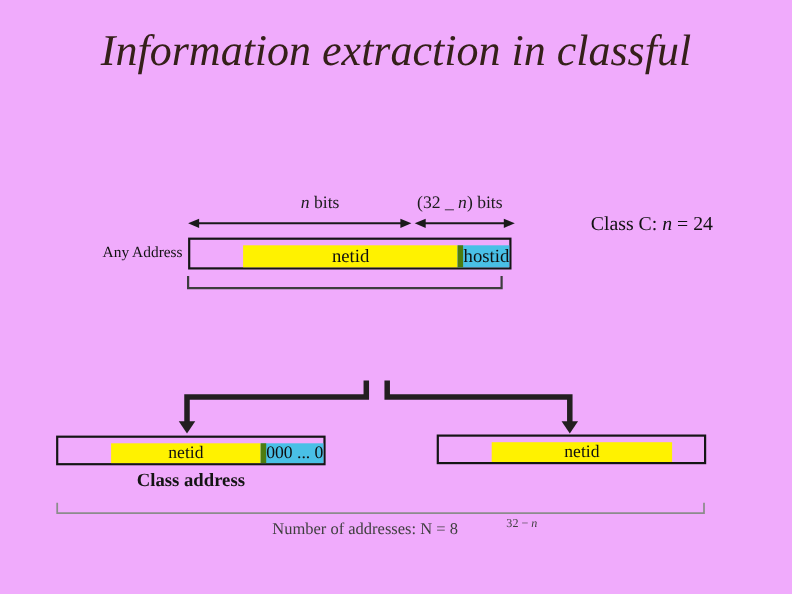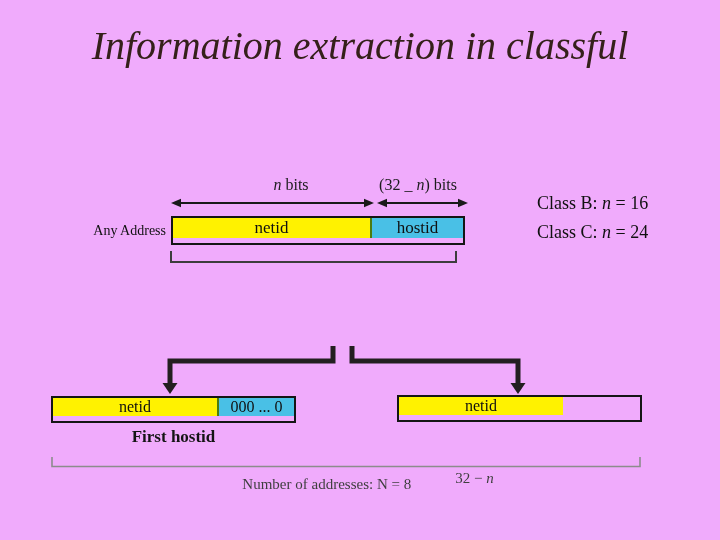--- a/index.html
+++ b/index.html
@@ -29,29 +29,30 @@
     transform:translateX(-50%);
     font-size:16px;
     white-space:nowrap;
     color:#1c1c1c;
   }
   
   .bar{
     display:flex;
     border:2px solid #151515;
     box-sizing:border-box;
-    align-items:flex-start;
+    align-items:flex-end;
+    padding-left:48px;
   }
   .cell{
     display:flex;align-items:center;justify-content:center;
     font-size:17px;color:#101010;
     white-space:nowrap;
   }
   .cell.netid{background:#fff200;}
-  .cell.hostid{background:#49c0e6;border-left:2px solid #4d7c0f;flex:1;}
+  .cell.hostid{background:#49c0e6;border-left:5px solid #4d7c0f;flex:1;}
   .bar.small .cell{font-size:16px;}
   
   .any-address{
     left:28px;top:216px;width:138px;height:29px;
     display:flex;align-items:center;justify-content:flex-end;
     font-size:14px;white-space:nowrap;
   }
   
   .class-list{
     left:537px;top:189px;
@@ -67,21 +68,21 @@
     white-space:nowrap;
   }
   
   .formula{
     left:368px;top:470px;
     transform:translateX(-50%);
     font-size:15px;
     color:#3f3f3f;
     white-space:nowrap;
   }
-  .formula sup{font-size:15px;vertical-align:super;margin-left:44px;}
+  .formula sup{font-size:11px;vertical-align:super;margin-left:44px;}
   i{font-style:italic;}
 </style>
 </head>
 <body>
 
 <div class="slide">
 
   <div class="abs title">
     <div>Information extraction in classful</div>
   </div>
@@ -123,33 +124,32 @@
   <div class="abs bar" style="left:171px;top:216px;width:294px;height:29px;">
     <div class="cell netid" style="width:197px;">
         <span>netid</span>
       </div>
     <div class="cell hostid">
         <span>hostid</span>
       </div>
   </div>
 
   <div class="abs class-list">
-    <div><span>Class B: </span><i>n</i><span> = 16</span></div>
     <div><span>Class C: </span><i>n</i><span> = 24</span></div>
   </div>
 
   <div class="abs bar small" style="left:51px;top:396px;width:245px;height:27px;">
     <div class="cell netid" style="width:164px;">
         <span>netid</span>
       </div>
     <div class="cell hostid">
         <span>000 ... 0</span>
       </div>
   </div>
-  <div class="abs bar-caption" style="left:51px;top:427px;width:245px;">First hostid</div>
+  <div class="abs bar-caption" style="left:51px;top:427px;width:245px;">Class address</div>
 
   <div class="abs bar small" style="left:397px;top:395px;width:245px;height:27px;">
     <div class="cell netid" style="width:164px;">
         <span>netid</span>
       </div>
   </div>
 
   <div class="abs formula">
     <span>Number of addresses: N = 8</span><sup><span>32 − </span><i>n</i></sup>
   </div>

